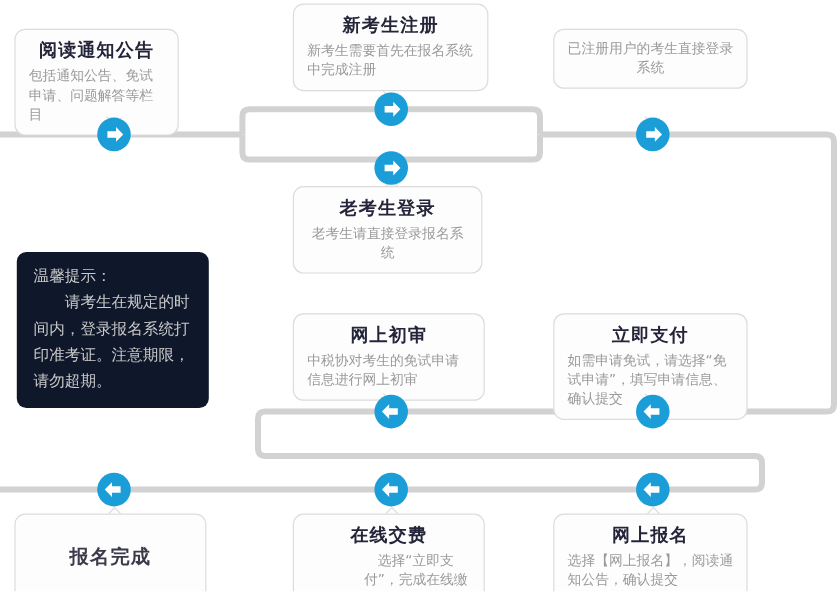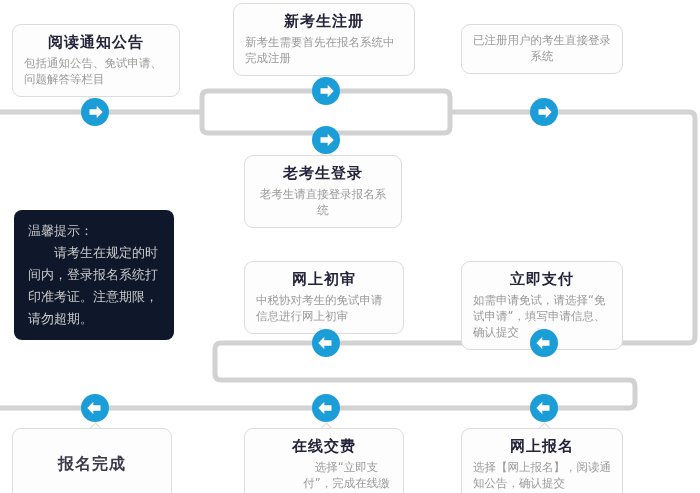--- a/index.html
+++ b/index.html
@@ -129,27 +129,27 @@
 
       <path d="M202,112 L202,97 Q202,91 208,91 L444,91 Q450,91 450,97 L450,112"></path>
       <path d="M202,112 L202,127 Q202,133 208,133 L444,133 Q450,133 450,127 L450,112"></path>
 
       <path d="M450,112 L689,112 Q695,112 695,118 L695,337 Q695,343 689,343 L602,343"></path>
 
       <path d="M602,343 L221,343 Q215,343 215,349 L215,374 Q215,380 221,380 L629,380 Q635,380 635,386 L635,402 Q635,408 629,408 L0,408"></path>
     </g>
   </svg>
 
-  <div class="card" style="left:12px; top:24px; width:168px;">
+  <div class="card" style="left:12px; top:24px; width:137px;">
     <div class="title">阅读通知公告</div>
     <div class="desc">包括通知公告、免试申请、问题解答等栏目</div>
   </div>
   <div class="nub" style="left:88px; top:97px;"></div>
 
-  <div class="card" style="left:233px; top:3px; width:182px;">
+  <div class="card" style="left:244px; top:3px; width:163px;">
     <div class="title">新考生注册</div>
     <div class="desc">新考生需要首先在报名系统中完成注册</div>
   </div>
   <div class="nub" style="left:319px; top:76px;"></div>
 
   <div class="card" style="left:461px; top:24px; width:162px;">
     <div class="desc" style="text-align:center;">已注册用户的考生直接登录系统</div>
   </div>
   <div class="nub" style="left:537px; top:97px;"></div>
 

